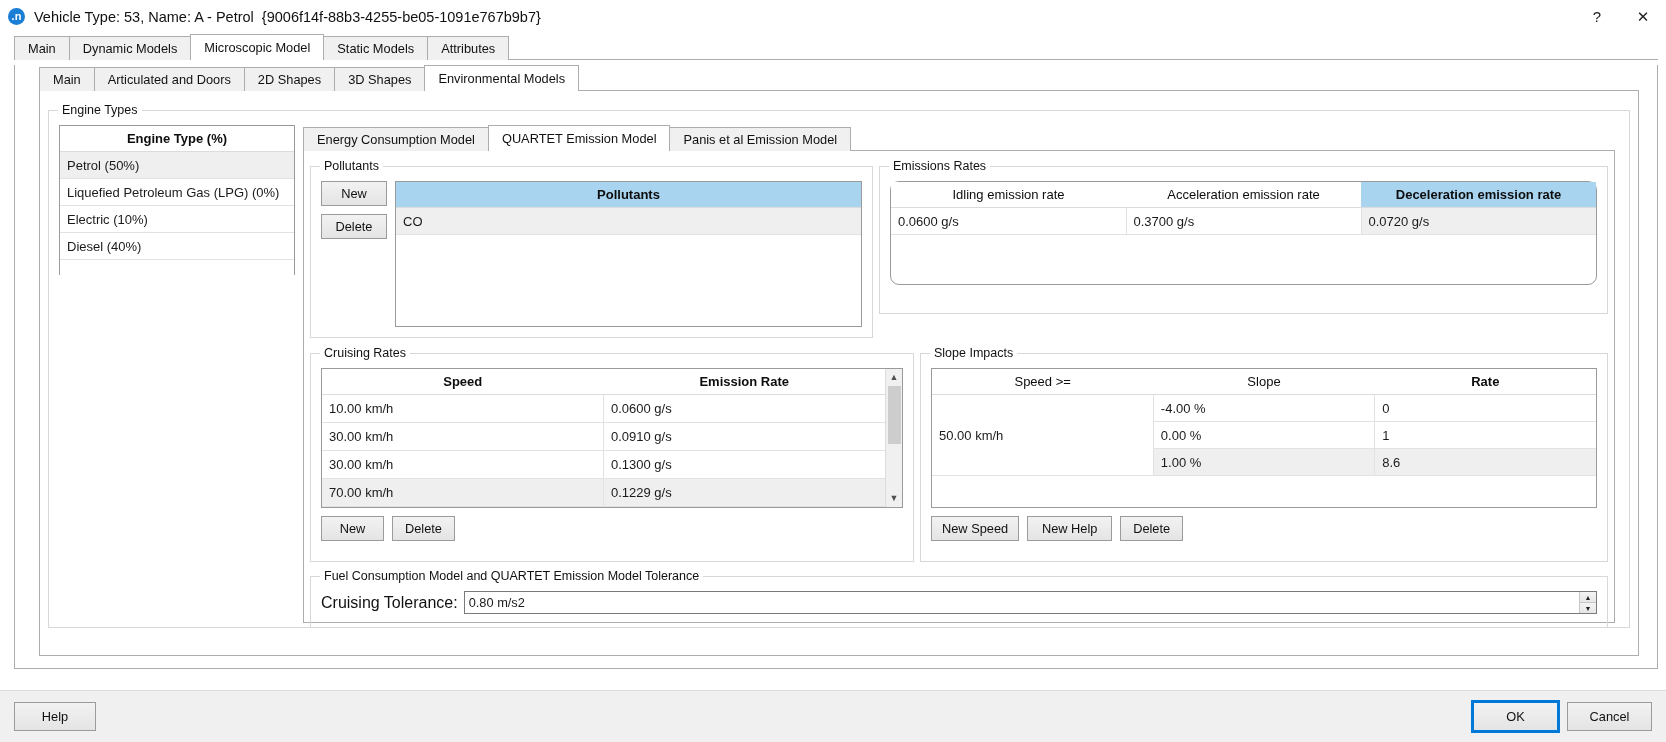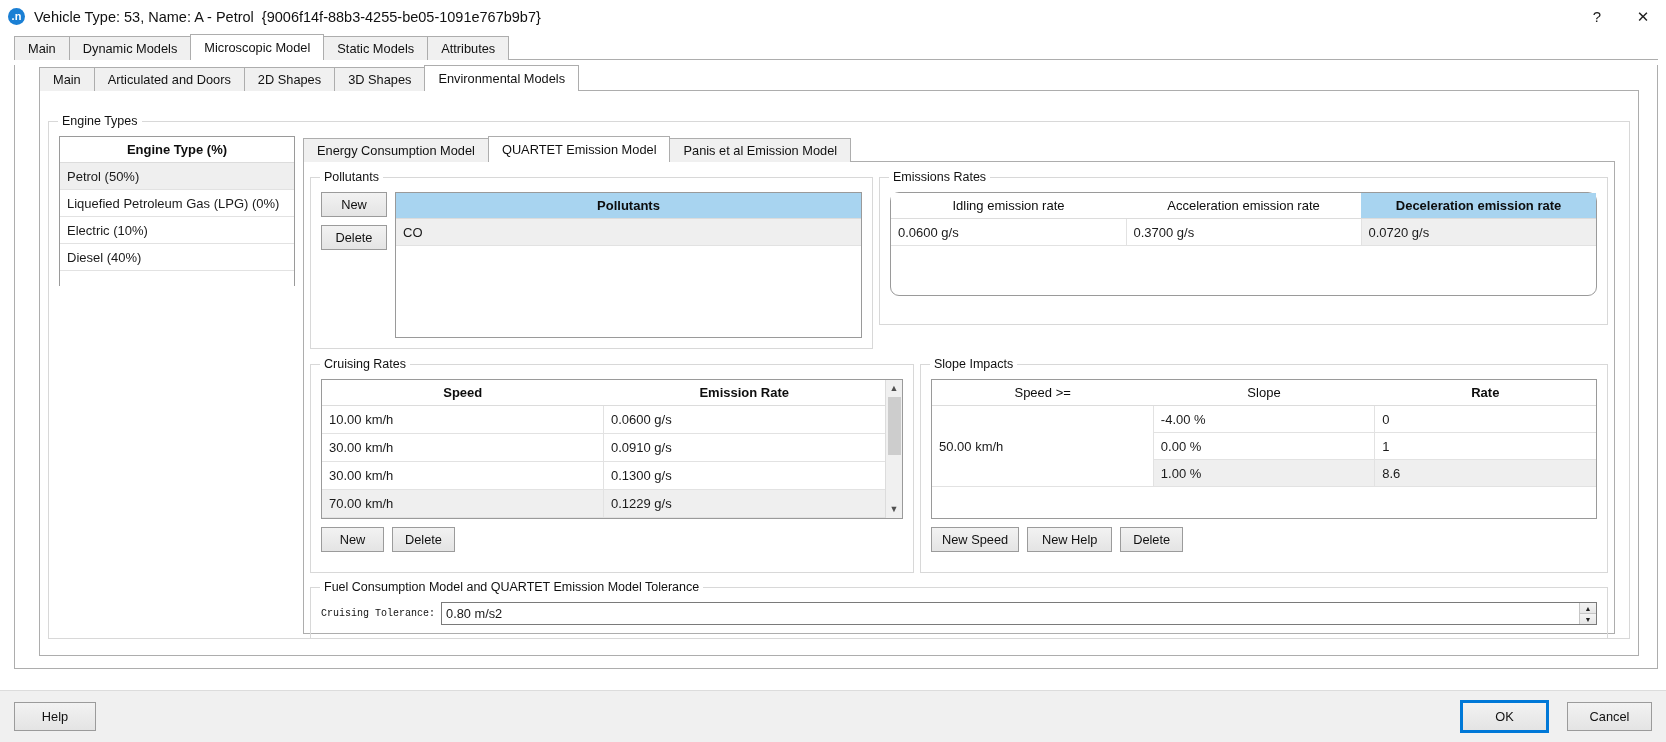--- a/index.html
+++ b/index.html
@@ -75,21 +75,21 @@
     border:1px solid #adadad; border-top:none;
     background:#ffffff;
     margin:0 4px 0 12px;
     padding:6px;
   }
 
   
   .group{
     border:1px solid #d8d8d8;
     position:relative;
-    margin-top:26px;
+    margin-top:15px;
     padding:12px 8px 8px 8px;
   }
   .group > .legend{
     position:absolute; top:-8px; left:9px;
     background:#ffffff; padding:0 4px;
     font-size:12.5px; color:#111; line-height:14px;
   }
 
   
   .tbl{ border-collapse:collapse; width:100%; background:#fff; table-layout:fixed;}
@@ -132,21 +132,21 @@
   }
   .vsarrow{
     height:17px; width:17px; display:flex;align-items:center;justify-content:center;
     font-size:9px; color:#505050; line-height:1;
   }
   .vsthumb{ width:13px; background:#cdcdcd; margin:0; }
   .vstrack{ flex:1; }
 
   
   .inputrow{ display:flex; align-items:center; padding:4px 8px 8px 8px; }
-  .inputlabel{ font-size:10px; color:#111; margin-right:6px; white-space:nowrap;font-family:Liberation Mono, monospace;}
+  .inputlabel{ font-size:16px; color:#111; margin-right:6px; white-space:nowrap;}
   .spinwrap{
     flex:1; display:flex; border:1px solid #7a7a7a; background:#fff; height:23px;
   }
   .spinwrap input{
     flex:1; border:none; outline:none; padding:0 4px;
     font-family:"Liberation Sans", sans-serif; font-size:12.8px; color:#1a1a1a;
     background:transparent;
   }
   .spinbtns{ width:17px; display:flex; flex-direction:column; border-left:1px solid #c6c6c6;}
   .spinbtn{
@@ -156,21 +156,21 @@
   }
   .spinbtn:first-child{border-bottom:1px solid #c6c6c6;}
 
   
   .bottombar{
     position:absolute; left:0; right:0; bottom:0; height:52px;
     background:#f0f0f0; border-top:1px solid #dcdcdc;
     display:flex; align-items:center; padding:0 14px;
   }
   .btn-help{ min-width:82px; padding:6px 10px; }
-  .bottom-right{ margin-left:auto; display:flex; gap:20px; }
+  .bottom-right{ margin-left:auto; display:flex; gap:9px; }
   .btn-ok{
     min-width:85px; padding:6px 10px;
     outline:2px solid #0078d7; outline-offset:0px;
     border:1px solid #0078d7;
   }
   .btn-cancel{ min-width:85px; padding:6px 10px; }
 
   .flexrow{ display:flex; }
   .grow{ flex:1; }
 </style>

